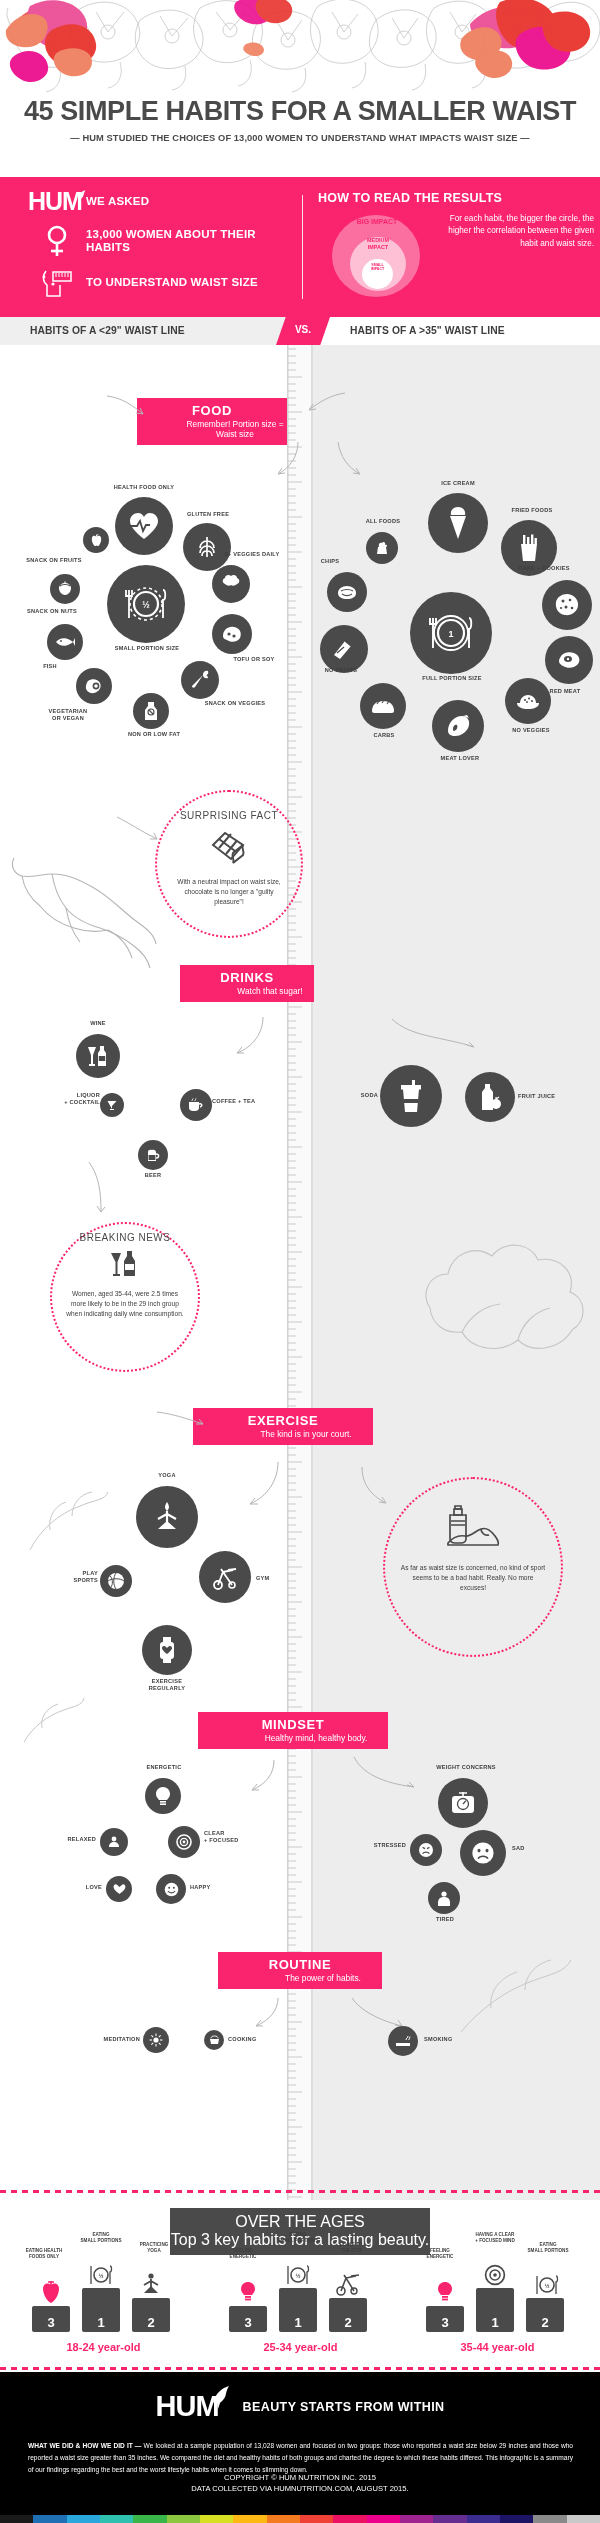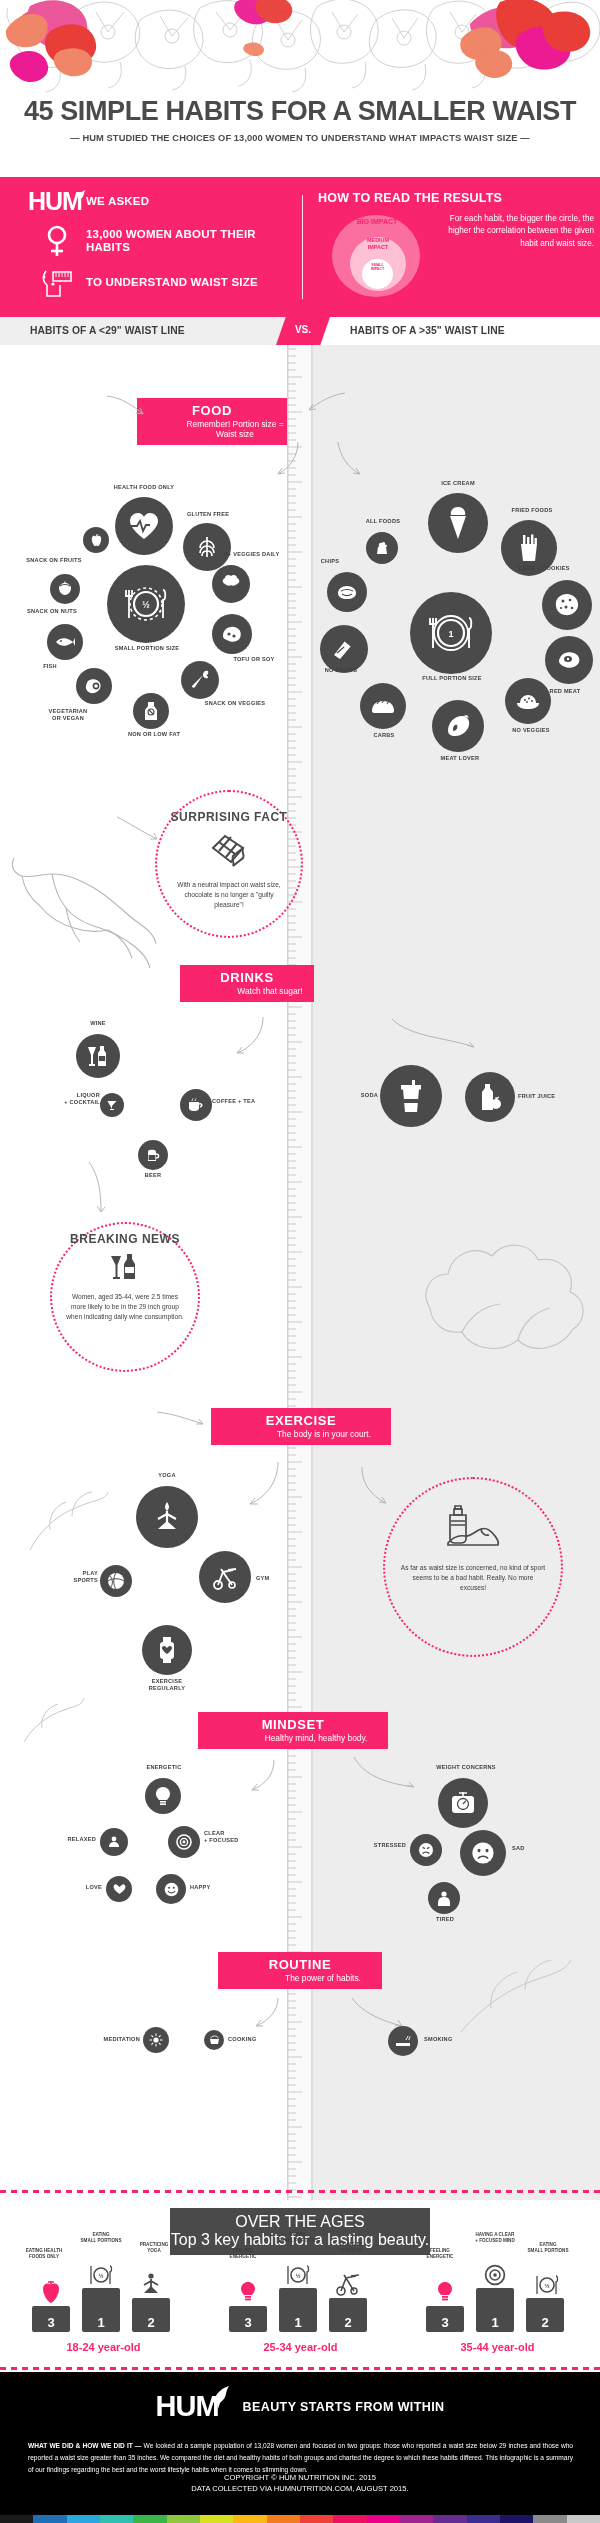--- a/index.html
+++ b/index.html
@@ -67,21 +67,21 @@
   .banner .bt { font-size:13px; font-weight:bold; letter-spacing:0.6px; }
   .banner .bs { font-size:8.4px; margin-top:1px;padding-left:46px; }
 
   
   .bub { position:absolute; border-radius:50%; background:#4a4a4a; display:flex; align-items:center; justify-content:center; color:#fff;}
   .bub svg { display:block; }
   .blab { position:absolute; font-size:5.6px; font-weight:bold; color:#3d3d3d; letter-spacing:0.25px; line-height:1.25; text-align:center; white-space:pre-line;}
 
   
   .factc { position:absolute; border-radius:50%; border:2.5px dotted #fa246e; display:flex; flex-direction:column; align-items:center; justify-content:flex-start; }
-  .fact-title { font-size:12px; font-weight:bold; color:#4a4a4a; letter-spacing:0.5px; }
+  .fact-title { font-size:10px; font-weight:normal; color:#4a4a4a; letter-spacing:0.5px; }
   .fact-body { font-size:6.6px; color:#3d3d3d; line-height:1.5; text-align:center; }
   .ota-banner { position:absolute; left:170px; top:2208px; width:260px; background:#4a4a4a; color:#fff; text-align:center; padding:5px 0 6px;}
   .podgroup { position:absolute; top:2262px; width:175px; }
   .pod-items { position:relative; height:70px; }
   .pod { position:absolute; bottom:0; width:38px; background:#4a4a4a; color:#fff; text-align:center; font-weight:bold; border-radius:2px;}
   .pod .num { position:absolute; bottom:2px; left:0; width:100%; font-size:13px;}
   .pod-lbl { position:absolute; font-size:4.6px; font-weight:bold; color:#3d3d3d; text-align:center; line-height:1.25; white-space:pre-line;}
   .age-lbl { position:absolute; top:2341px; width:175px; text-align:center; color:#fa246e; font-weight:bold; font-size:11px;}
 
   
@@ -889,23 +889,23 @@
     <div style="margin-top:7px;">
       <svg width="30" height="28" viewBox="0 0 30 28">
         <path d="M1,3 L11,3 L7.5,12 L7.5,24 L10,24 L10,26 L3,26 L3,24 L5.5,24 L5.5,12 Z" fill="#4a4a4a"></path>
         <path d="M17,1 L22,1 L22,6 L25,11 L25,26 L14,26 L14,11 L17,6 Z" fill="#4a4a4a"></path>
         <rect x="15" y="14" width="9" height="6" fill="#fff"></rect>
       </svg>
     </div>
     <div class="fact-body" style="margin-top:7px;width:118px;">Women, aged 35-44, were 2.5 times more likely to be in the 29 inch group when indicating daily wine consumption.</div>
   </div>
 
-  <div class="banner" style="left:211px; top:1408px; width:180px;">
+  <div class="banner" style="left:193px; top:1408px; width:180px;">
     <div class="bt">EXERCISE</div>
-    <div class="bs">The body is in your court.</div>
+    <div class="bs">The kind is in your court.</div>
   </div>
   <svg class="sketch" style="left:155px;top:1410px;" width="52" height="22">
     <path d="M2,2 C18,4 30,8 48,14" fill="none" stroke="#b5b5b5" stroke-width="1"></path>
     <path d="M48,14 L41,14 M48,14 L44,9" stroke="#b5b5b5" stroke-width="1" fill="none"></path>
   </svg>
   <svg class="sketch" style="left:230px;top:1460px;" width="50" height="48">
     <path d="M48,2 C48,20 38,36 20,44" fill="none" stroke="#b5b5b5" stroke-width="1"></path>
     <path d="M20,44 L28,44 M20,44 L25,38" stroke="#b5b5b5" stroke-width="1" fill="none"></path>
   </svg>
   <svg class="sketch" style="left:360px;top:1465px;" width="45" height="42">

